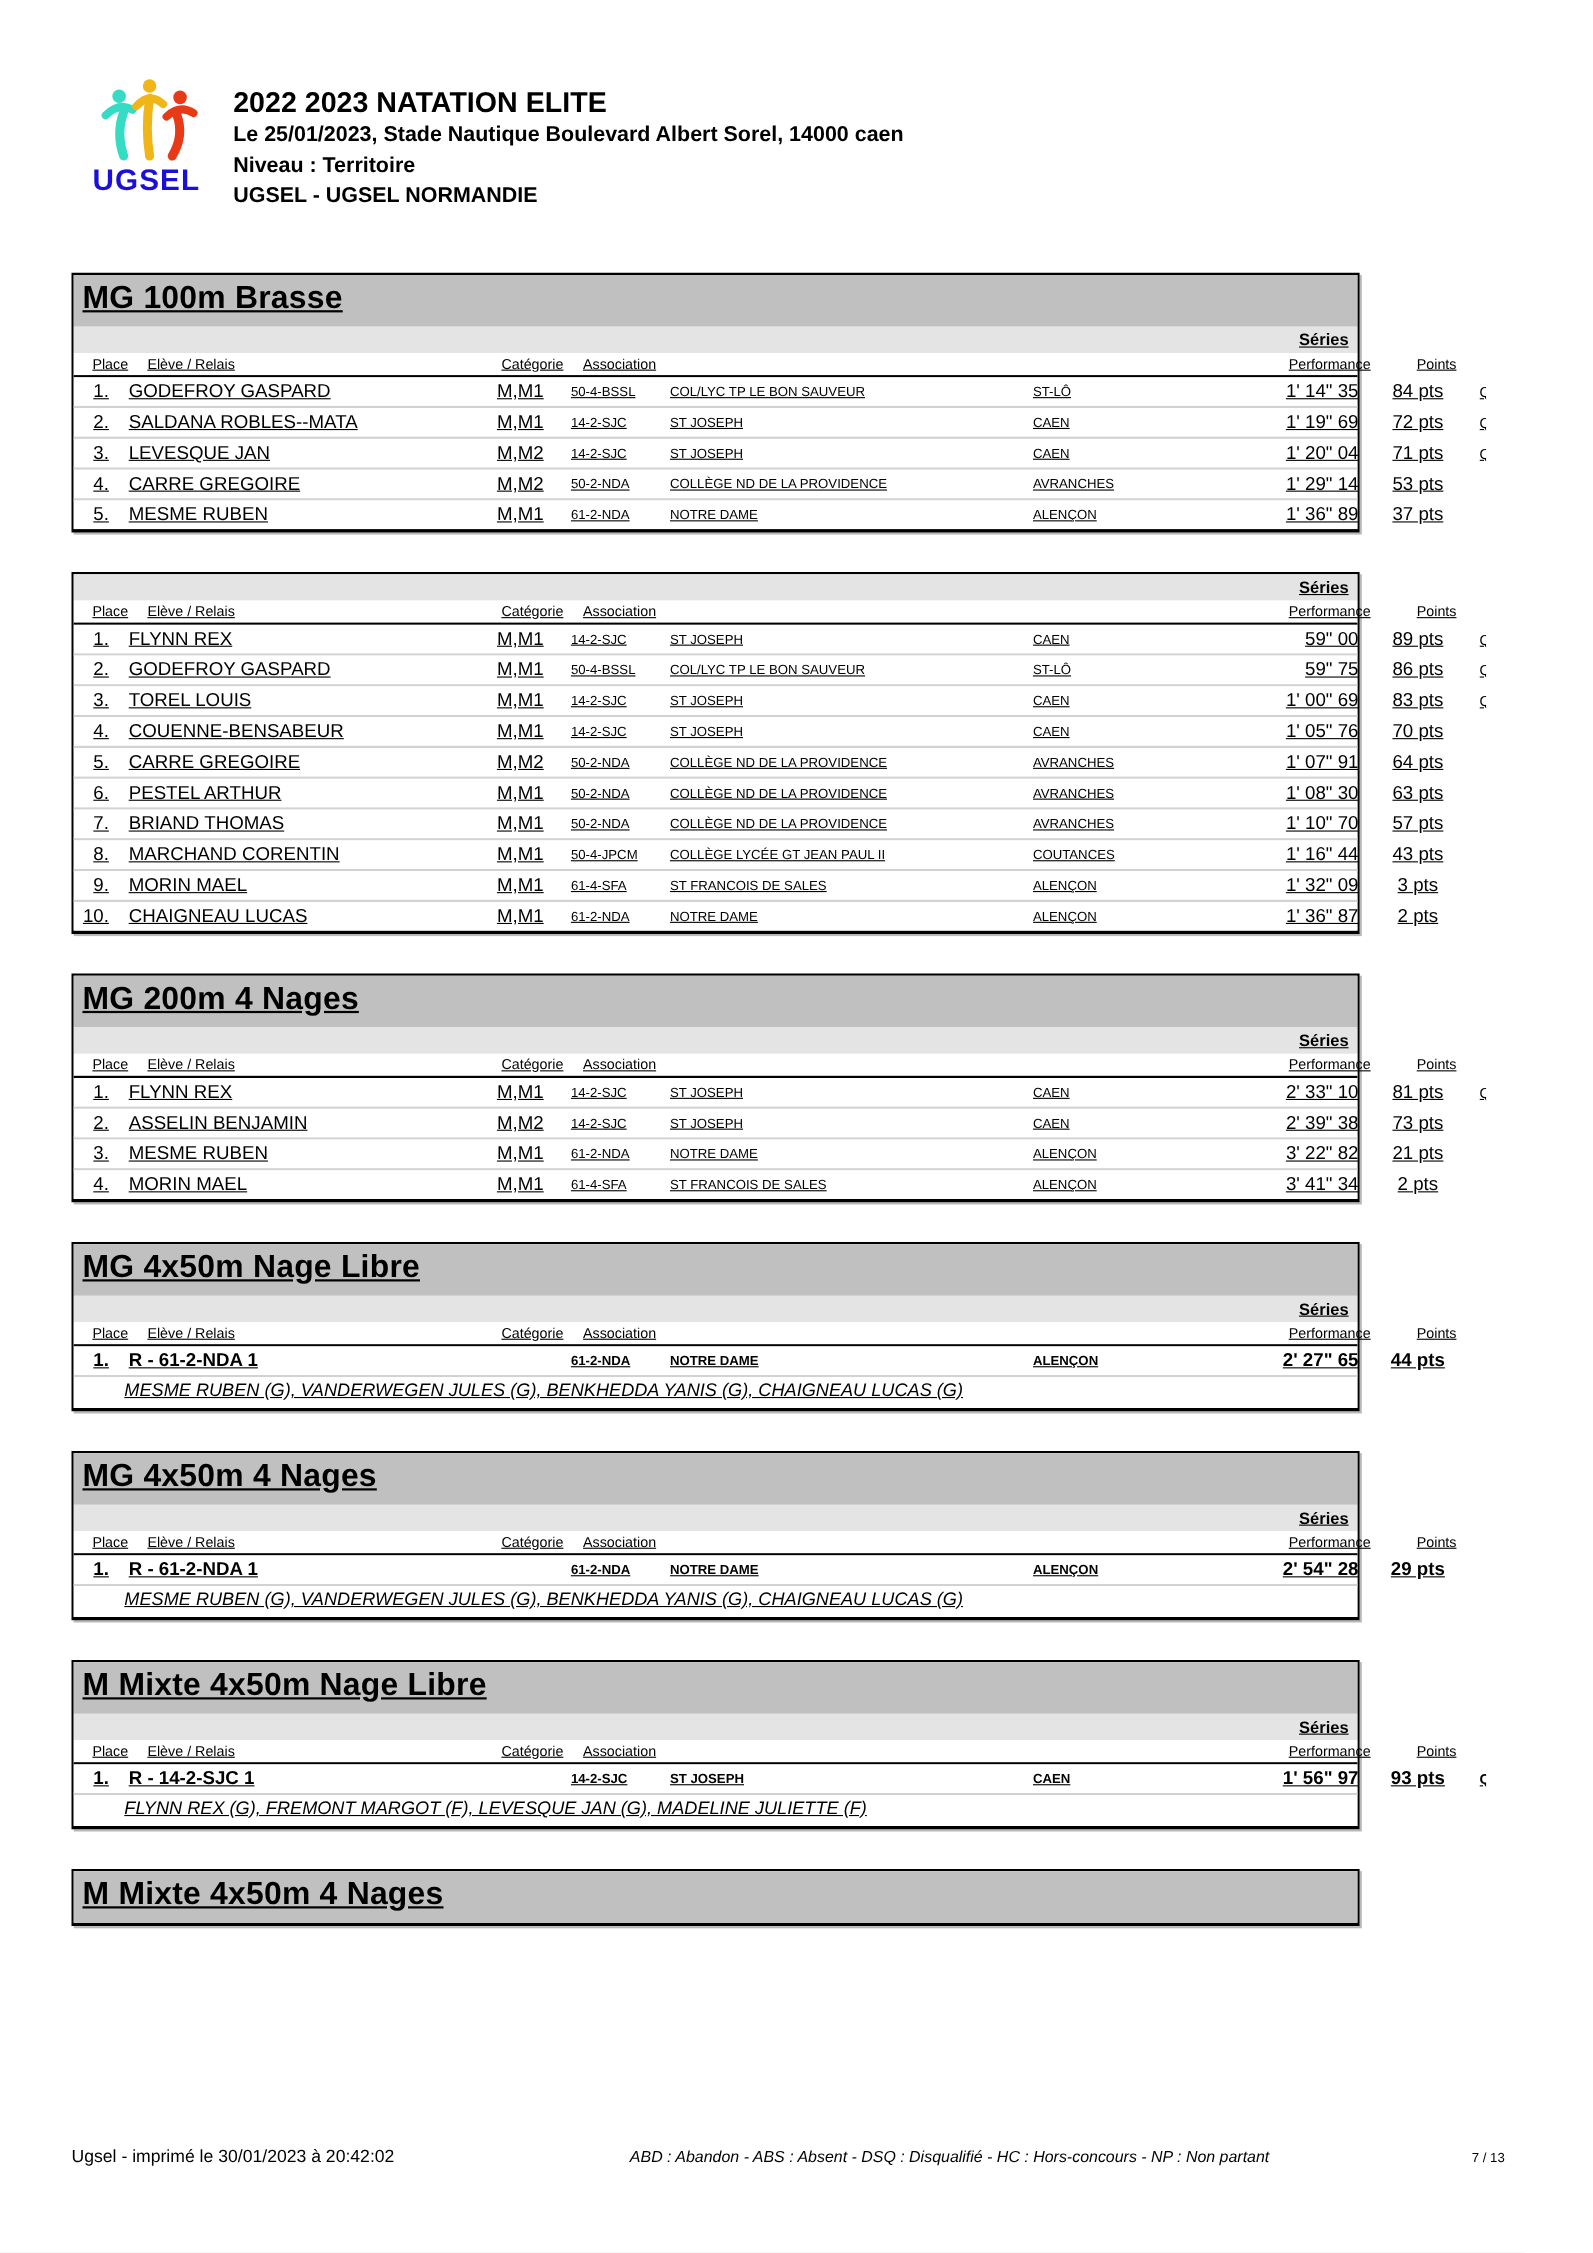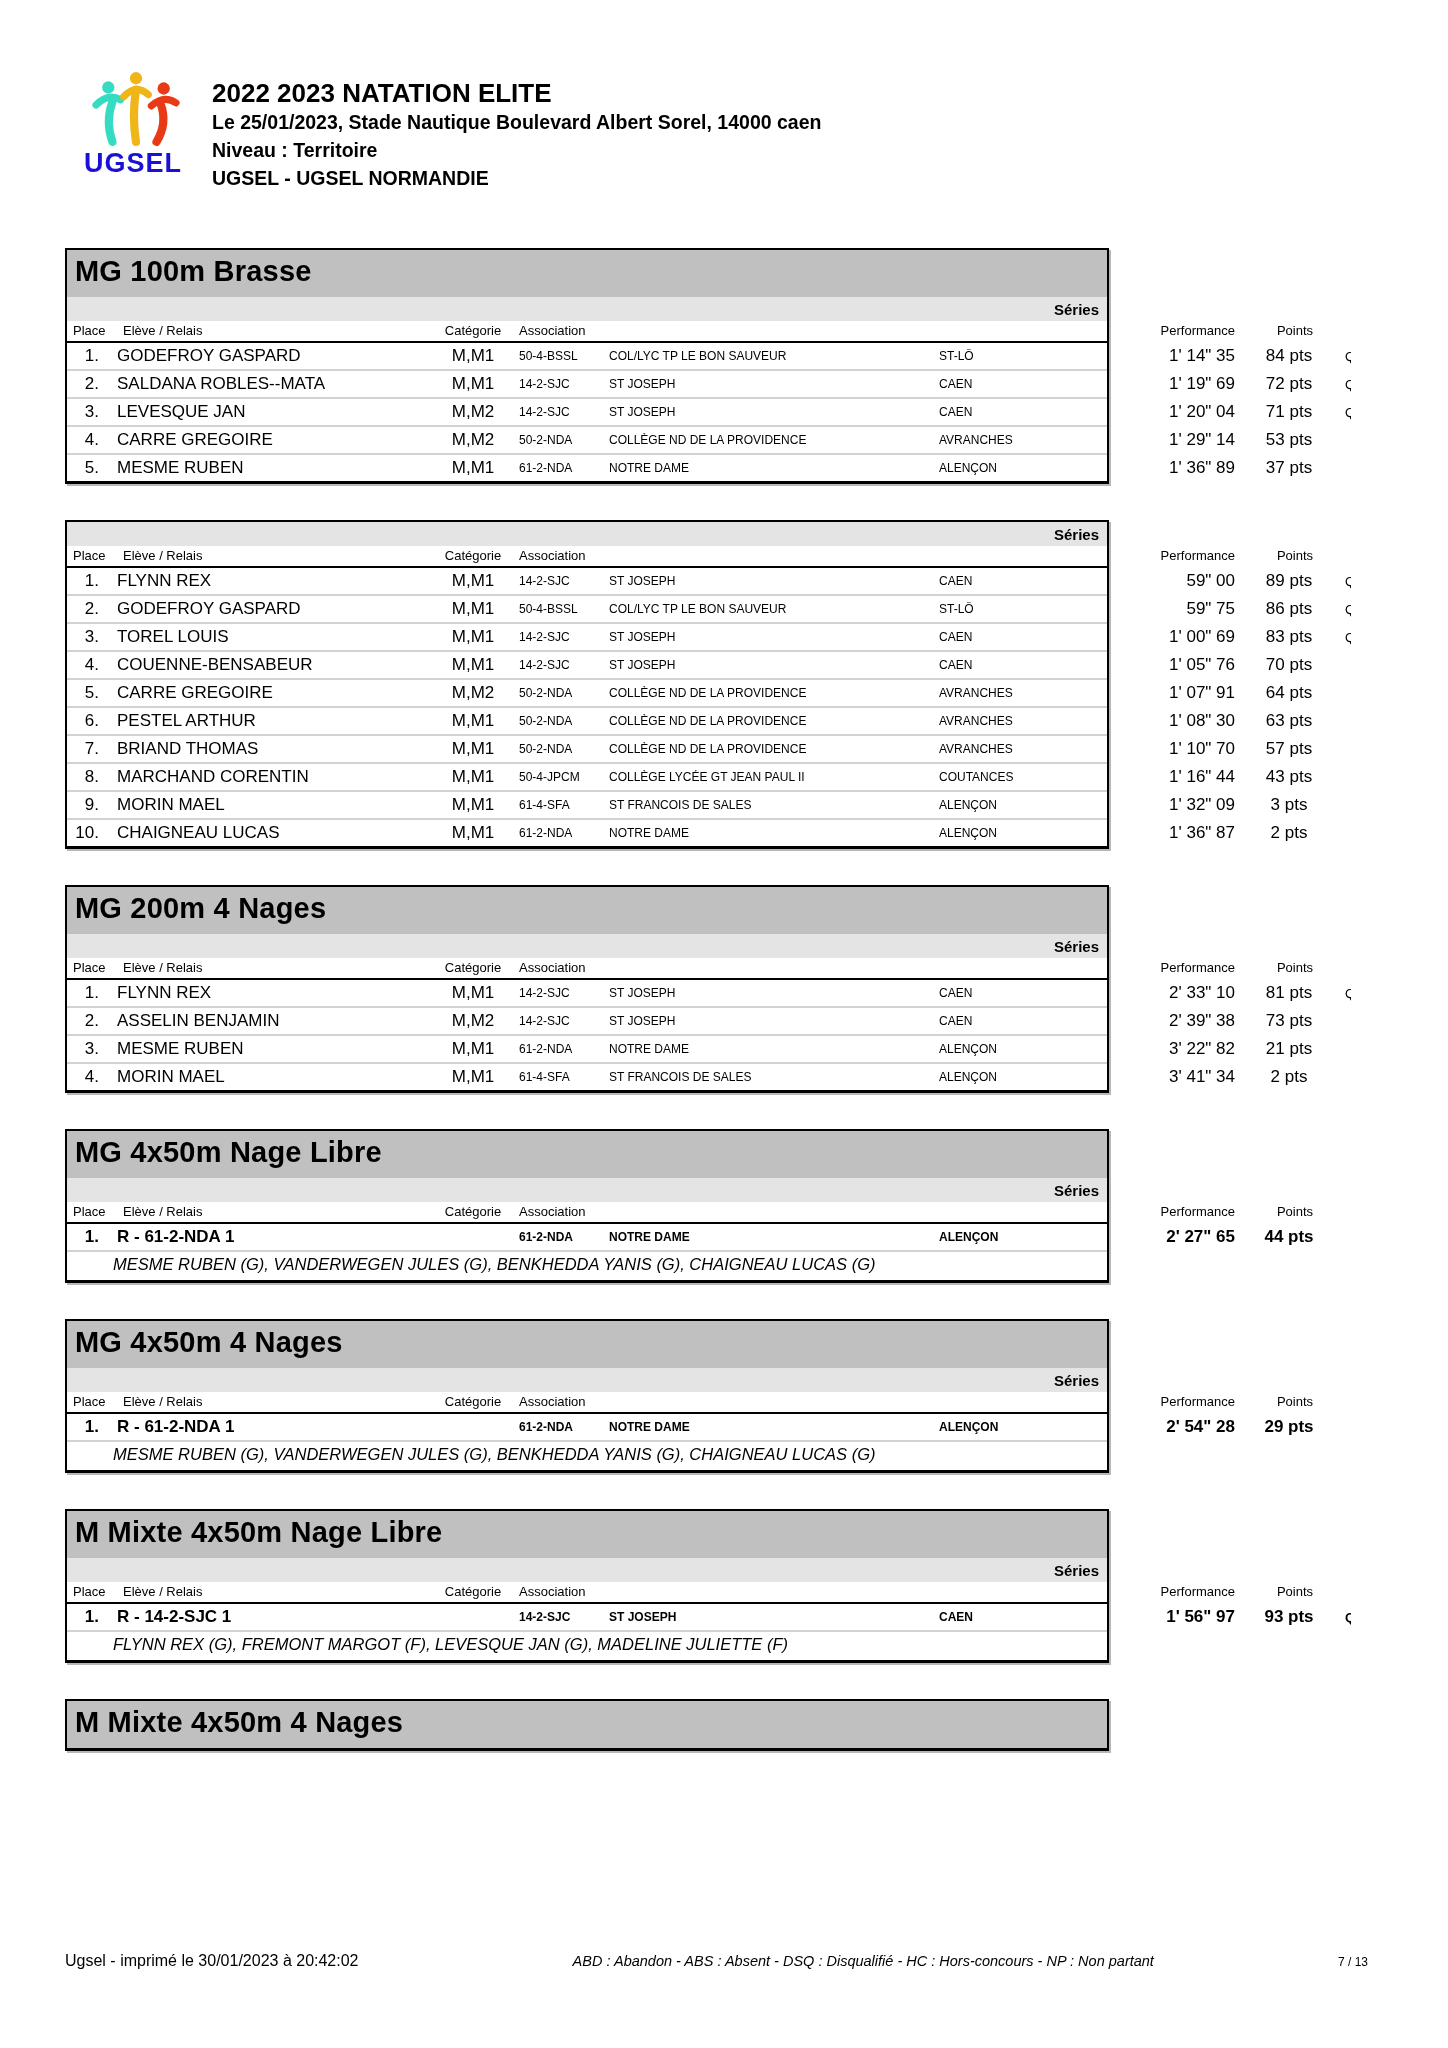--- a/index.html
+++ b/index.html
@@ -12,36 +12,36 @@
   
   .hdr { position:absolute; left:84px; top:68px; display:flex; gap:24px; align-items:flex-start; }
   .logo { width:104px; text-align:left; }
   .logo-text { color:#1b10d6; font-weight:bold; font-size:27px; letter-spacing:1px; margin-top:-4px; }
   .hdr-text { padding-top:10px; }
   .title { font-size:26px; font-weight:bold; line-height:30px; }
   .subtitle { font-size:19.5px; font-weight:bold; line-height:28px; }
   .level, .org { font-size:19.5px; line-height:28px;font-weight:bold; }
 
   
-  .sections { position:absolute; left:65px; top:248px; width:1044px; }
+  .sections { position:absolute; left:65px; top:248px; width:1171px;text-decoration:underline; }
   .event {
     border:2px solid #000; border-bottom-width:3px; margin-bottom:36px;
     background:#fff; box-shadow:2px 2px 0 rgba(0,0,0,0.28);
   }
   .event-title {
     background:#c0c0c0; font-size:29px; font-weight:bold;
     padding:5px 8px 9px 8px; letter-spacing:0.2px;
   }
   .series-band {
     background:#e4e4e4; text-align:right; font-weight:bold;
     font-size:15px; padding:4px 8px 3px 0;
   }
   .cols, .row { display:grid; grid-template-columns:44px 318px 88px 92px 330px 128px 178px 100px 1fr; }
   .cols {
-    border-bottom:2px solid #000; padding:2px 0 3px 0;
+    border-bottom:2px solid #000; padding:2px 0 3px 11px;
     font-size:13px; align-items:end; background:#fff;
   }
   .row { align-items:center; height:26px; border-bottom:2px solid #d2d2d2; background:#fff; }
   .t-body > :last-child { border-bottom:none; }
   .cell { overflow:hidden; white-space:nowrap; }
 
   .h-place { padding-left:6px; }
   .h-eleve { padding-left:12px; }
   .h-cat   { text-align:center; }
   .h-assoc { padding-left:2px; }

